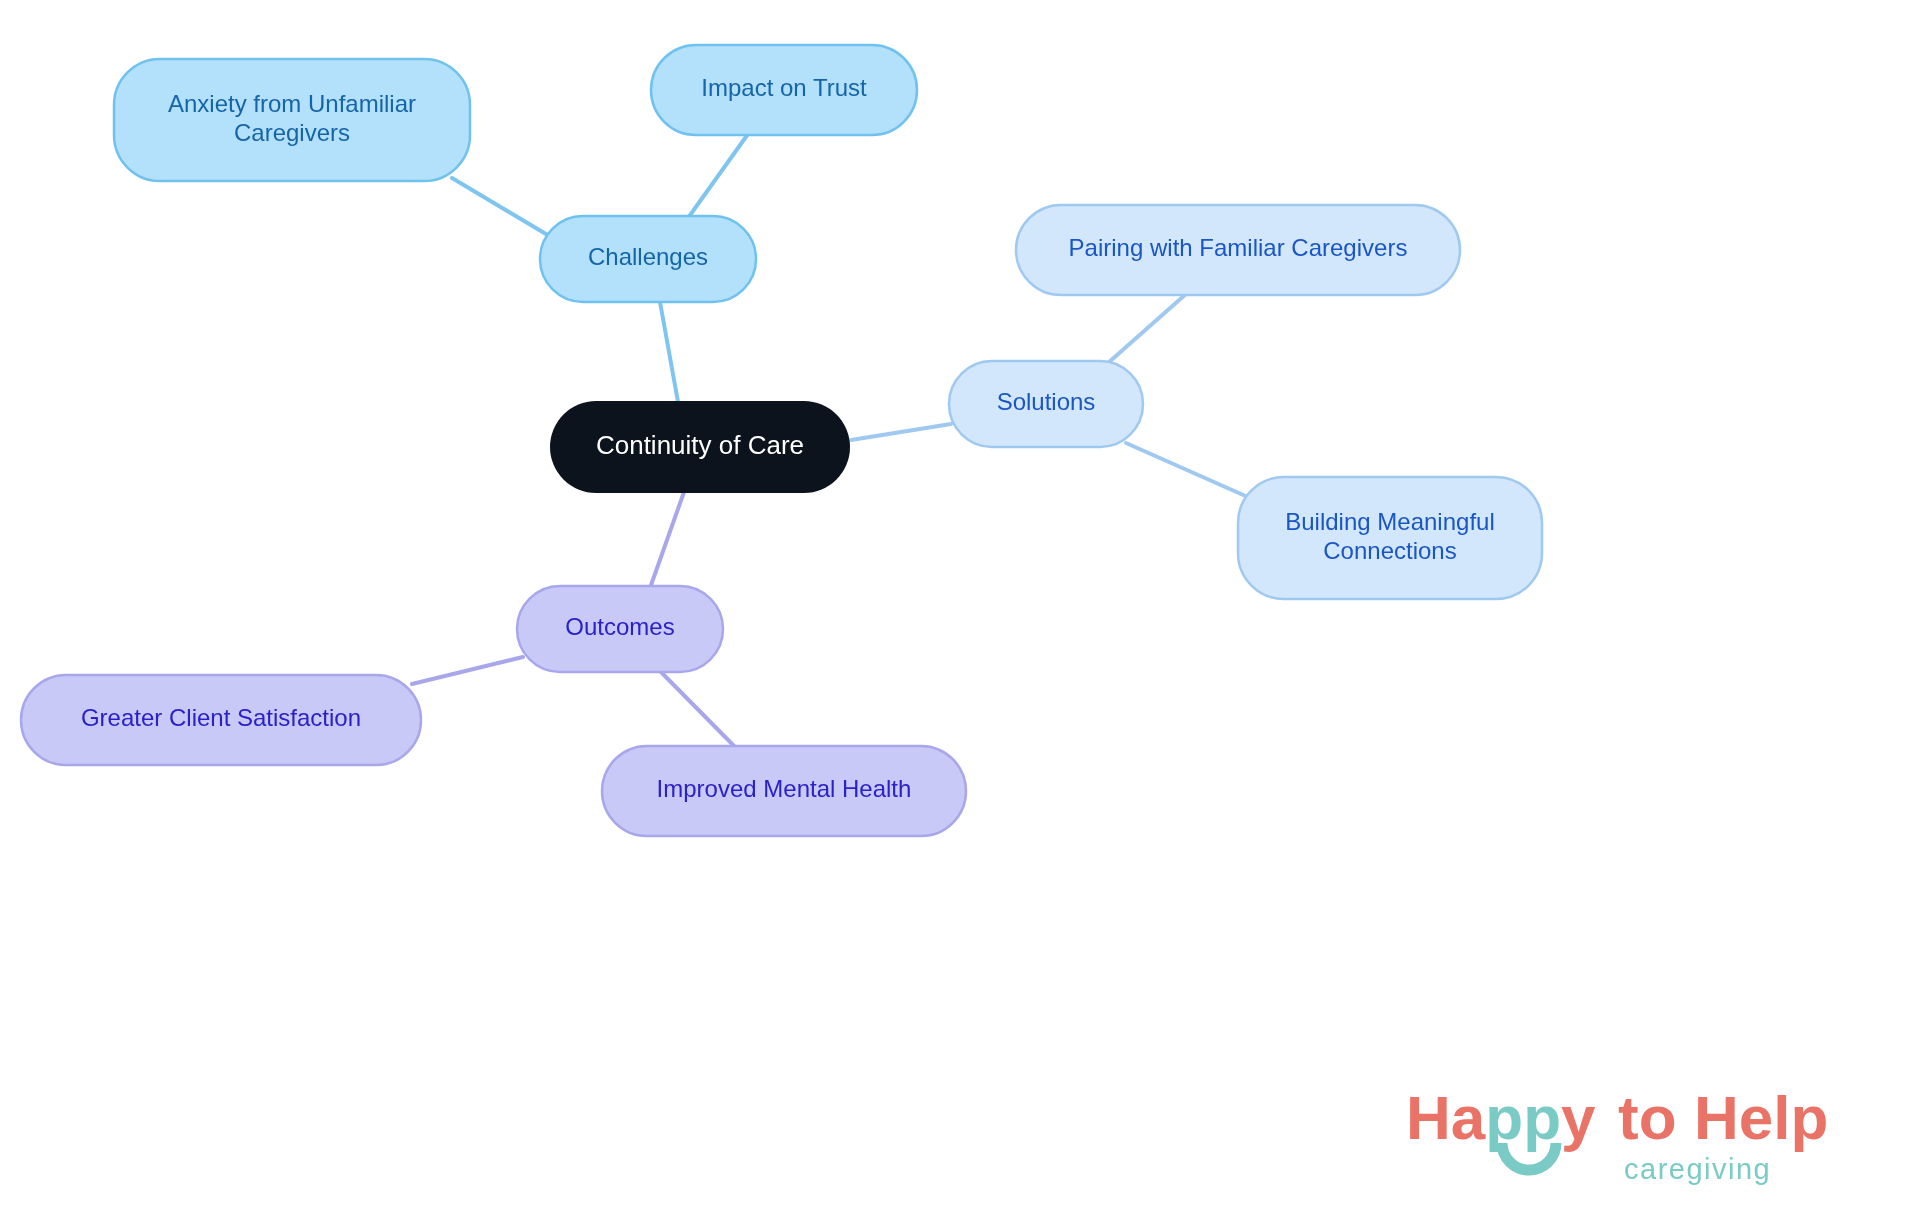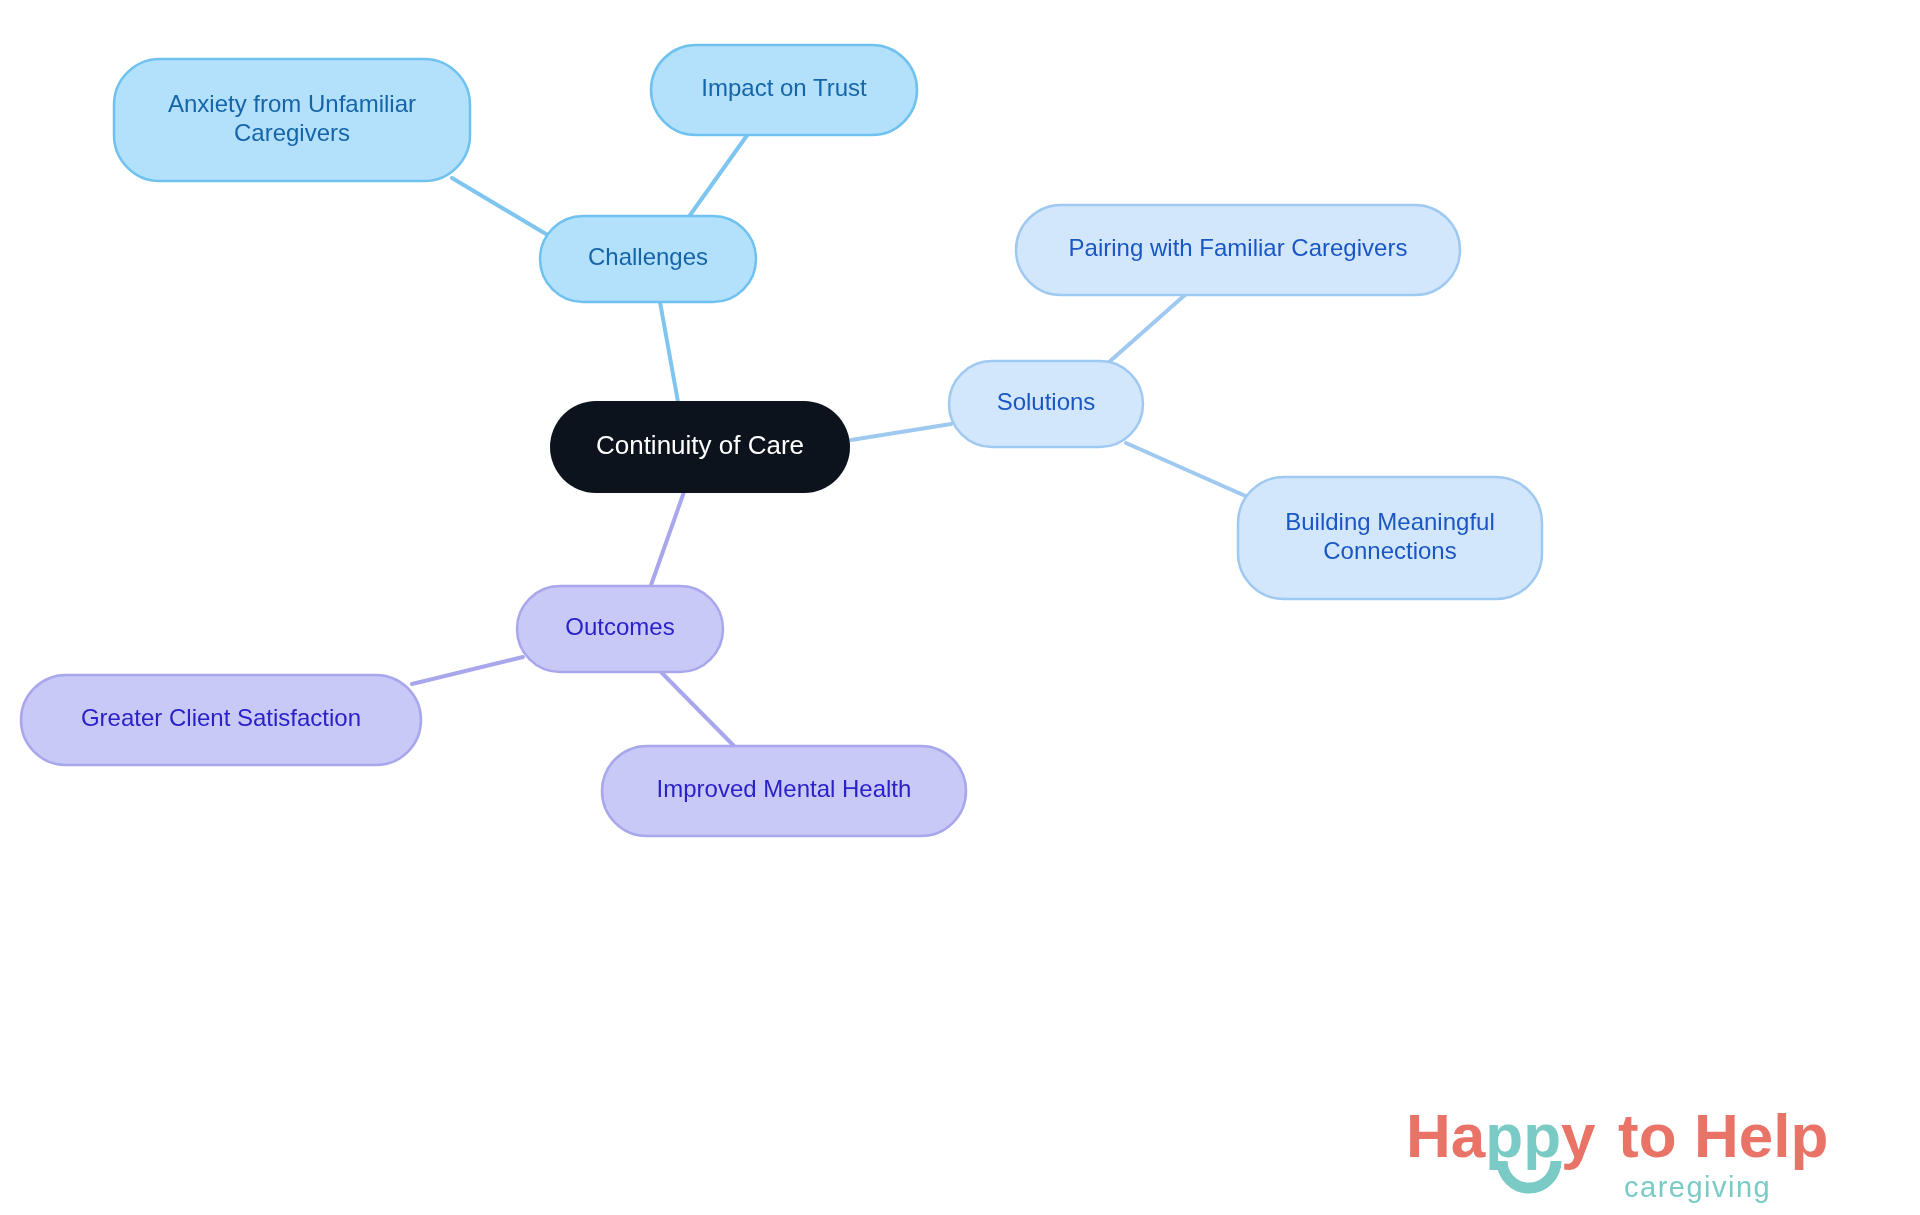--- a/index.html
+++ b/index.html
@@ -23,21 +23,21 @@
     display: block;
   }
   .node-label {
     font-family: "Liberation Sans", sans-serif;
     text-anchor: middle;
     dominant-baseline: middle;
   }
   .logo-wrap {
     position: absolute;
     right: 44px;
-    bottom: 0;
+    bottom: 18px;
     width: 470px;
     height: 120px;
   }
   .logo-svg { display: block; width: 470px; height: 120px; }
 </style>
 </head>
 <body>
 
 <svg id="mindmap-canvas" viewBox="0 0 1920 1215" xmlns="http://www.w3.org/2000/svg">
   <rect id="bg-rect" x="0" y="0" width="1920" height="1215" fill="#ffffff"></rect>

